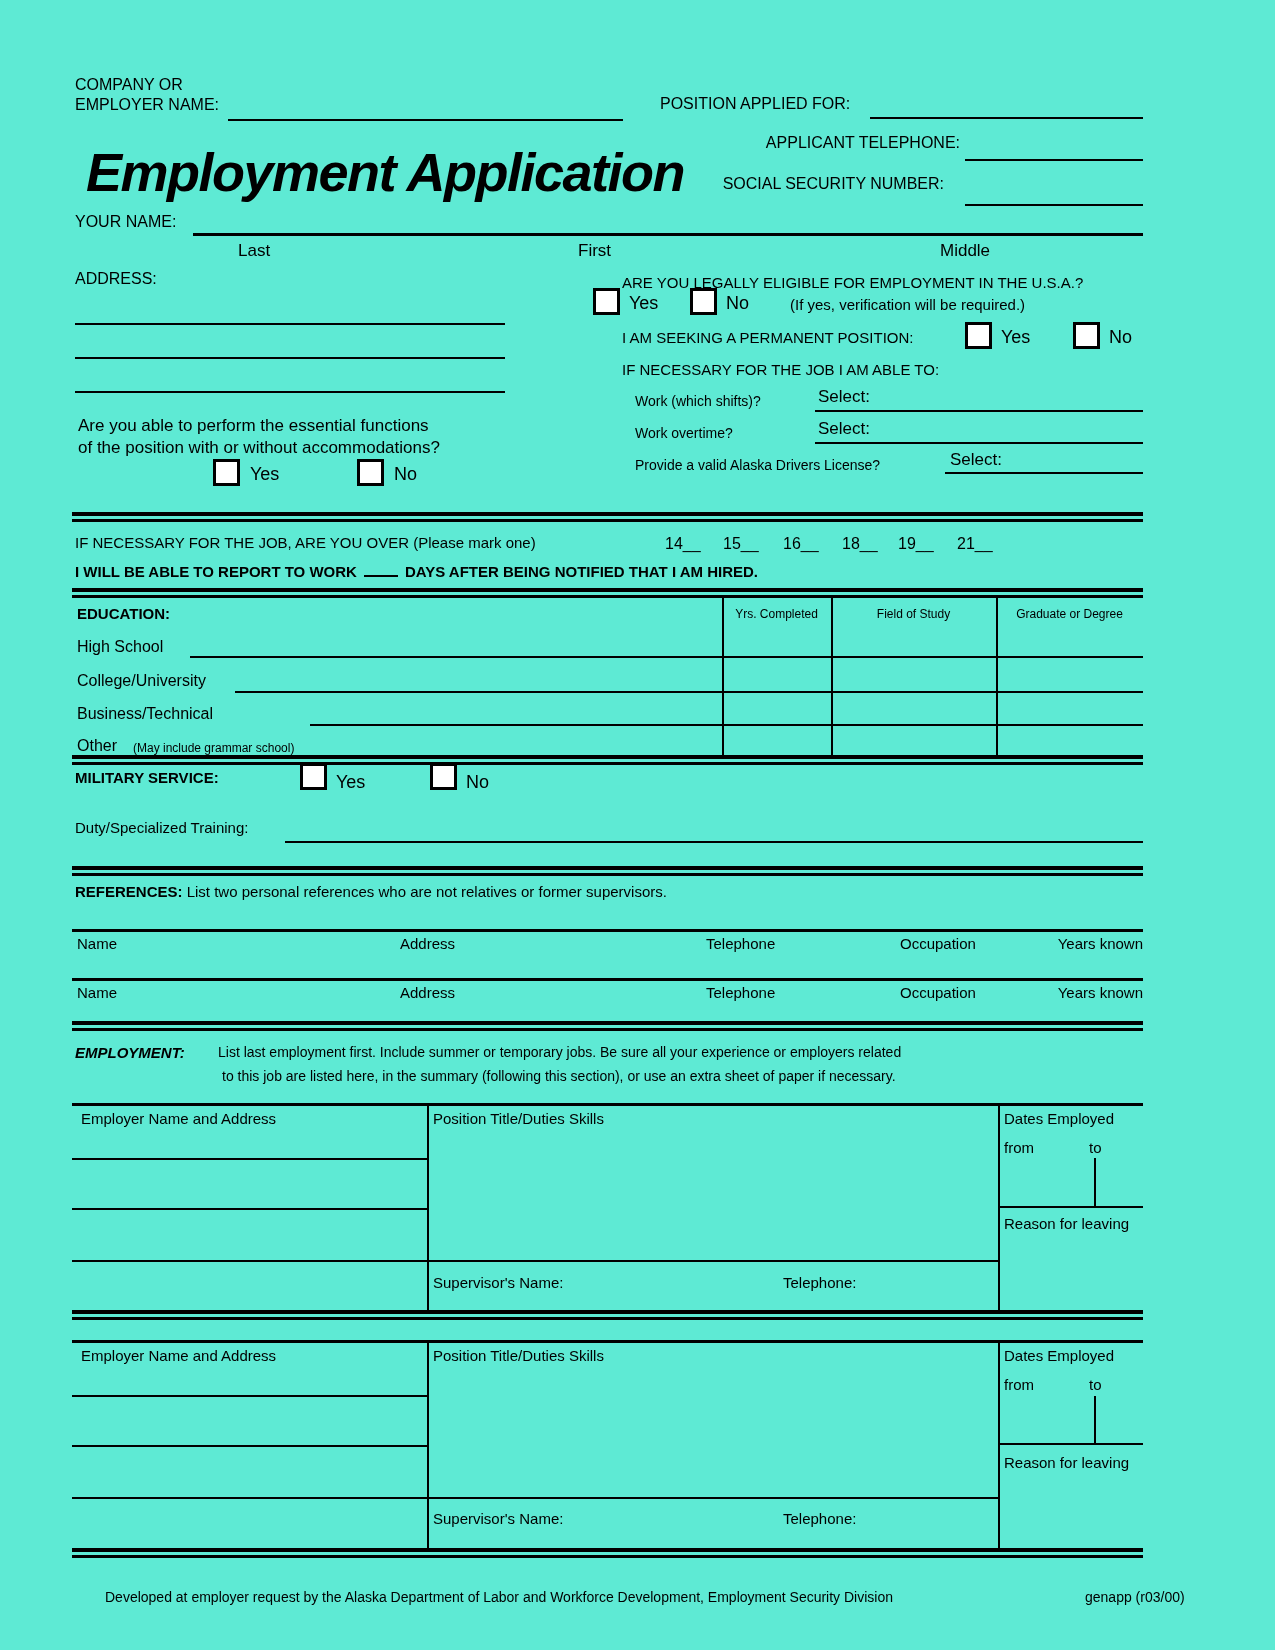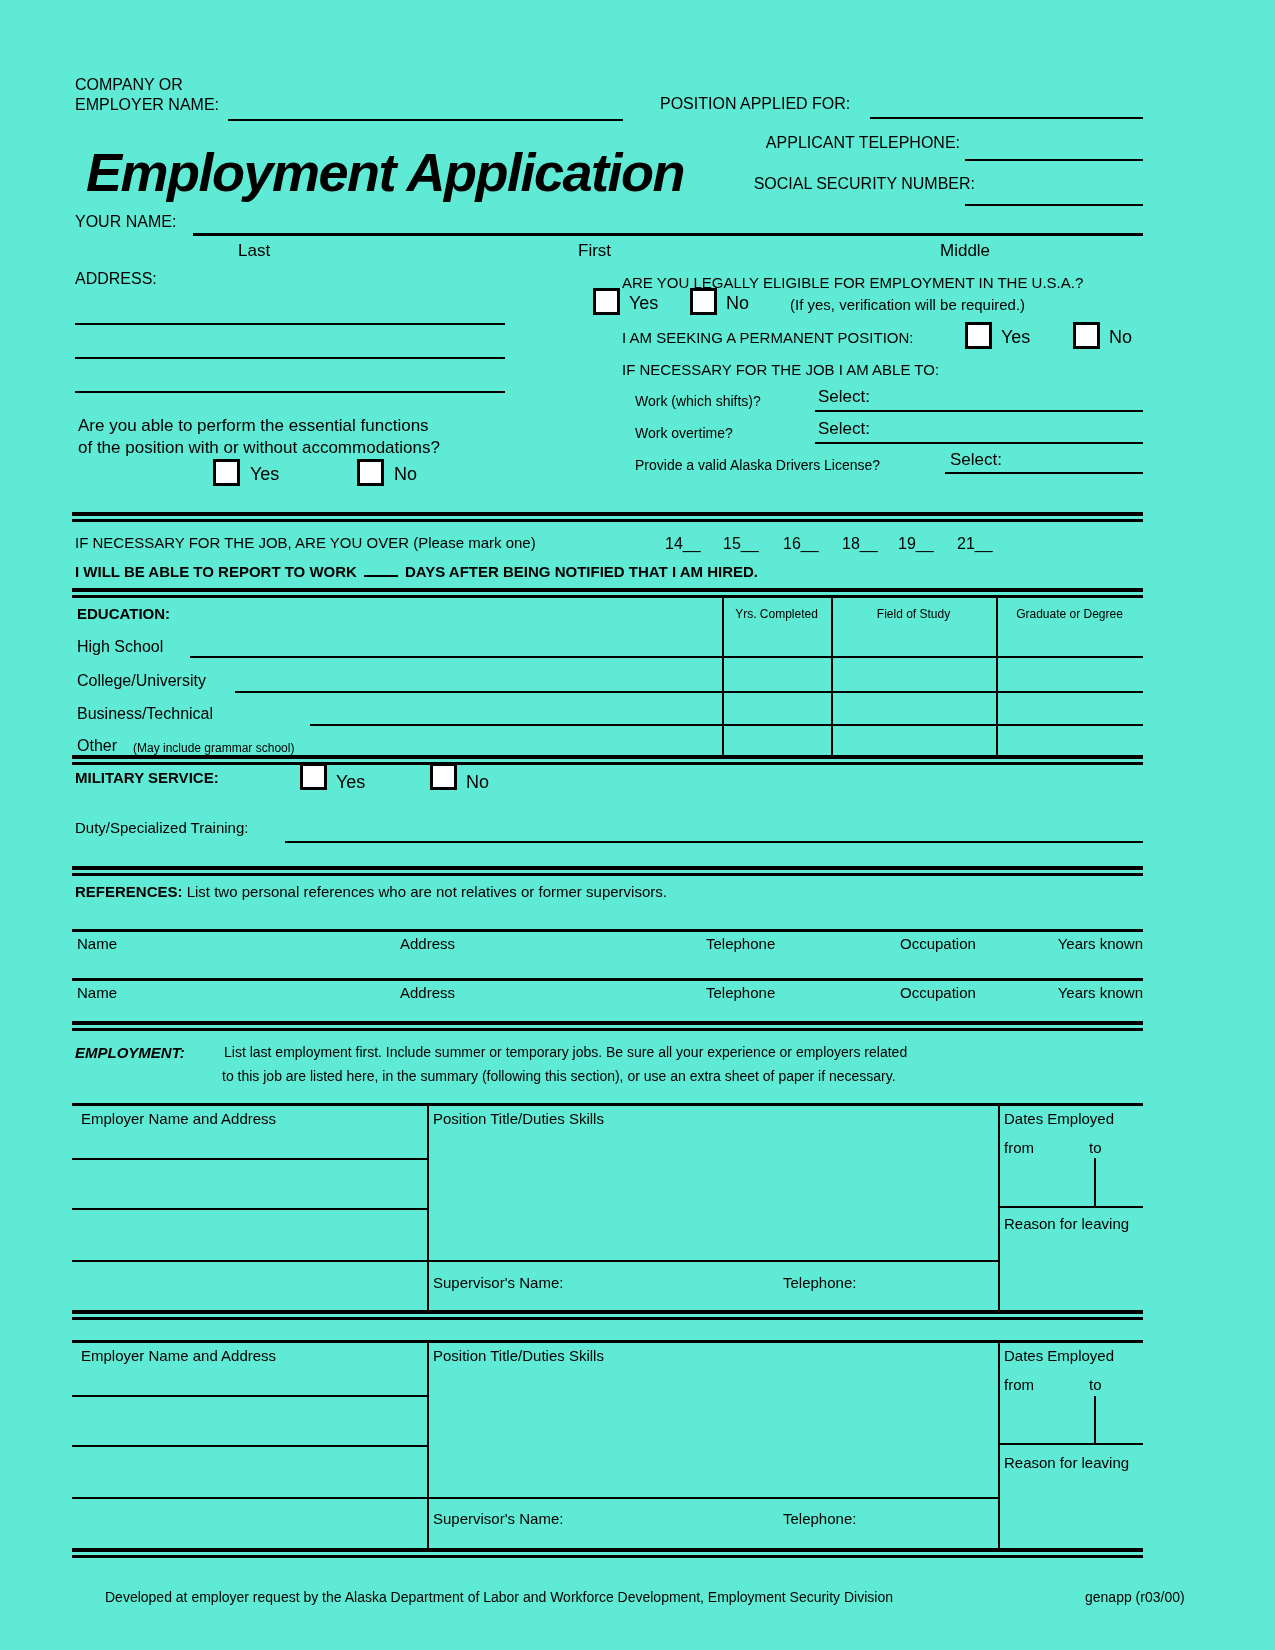--- a/index.html
+++ b/index.html
@@ -31,21 +31,21 @@
   <div class="hl" style="left:228px;top:119px;width:395px;"></div>
 
   <div class="t f16" style="left:660px;top:95px;">POSITION APPLIED FOR:</div>
   <div class="hl" style="left:870px;top:117px;width:273px;"></div>
 
   <div class="t title" style="left:86px;top:142px;">Employment Application</div>
 
   <div class="t f16" style="right:315px;top:134px;">APPLICANT TELEPHONE:</div>
   <div class="hl" style="left:965px;top:159px;width:178px;"></div>
 
-  <div class="t f16" style="right:300px;top:175px;">SOCIAL SECURITY NUMBER:</div>
+  <div class="t f16" style="right:331px;top:175px;">SOCIAL SECURITY NUMBER:</div>
   <div class="hl" style="left:965px;top:204px;width:178px;"></div>
 
   <div class="t f16" style="left:75px;top:213px;">YOUR NAME:</div>
   <div class="hl h3" style="left:193px;top:233px;width:950px;"></div>
   <div class="t f17" style="left:238px;top:241px;">Last</div>
   <div class="t f17" style="left:578px;top:241px;">First</div>
   <div class="t f17" style="left:940px;top:241px;">Middle</div>
 
   <div class="t f16" style="left:75px;top:270px;">ADDRESS:</div>
   <div class="hl" style="left:75px;top:323px;width:430px;"></div>
@@ -145,21 +145,21 @@
   <div class="hl h3" style="left:72px;top:978px;width:1071px;"></div>
   <div class="t f15" style="left:77px;top:985px;">Name</div>
   <div class="t f15" style="left:400px;top:985px;">Address</div>
   <div class="t f15" style="left:706px;top:985px;">Telephone</div>
   <div class="t f15" style="left:900px;top:985px;">Occupation</div>
   <div class="t f15" style="right:132px;top:985px;">Years known</div>
 
   <div class="dr" style="left:72px;top:1021px;width:1071px;"></div>
 
   <div class="t f15 b" style="left:75px;top:1045px;font-style:italic;">EMPLOYMENT:</div>
-  <div class="t f14" style="left:224px;top:1045px;">List last employment first. Include summer or temporary jobs. Be sure all your experience or employers related</div>
+  <div class="t f14" style="left:218px;top:1045px;">List last employment first. Include summer or temporary jobs. Be sure all your experience or employers related</div>
   <div class="t f14" style="left:222px;top:1069px;">to this job are listed here, in the summary (following this section), or use an extra sheet of paper if necessary.</div>
 
   <div class="hl h3" style="left:72px;top:1103px;width:1071px;"></div>
   <div class="vl" style="left:427px;top:1103px;height:208px;"></div>
   <div class="vl" style="left:998px;top:1103px;height:208px;"></div>
   <div class="t f15" style="left:81px;top:1111px;">Employer Name and Address</div>
   <div class="t f15" style="left:433px;top:1111px;">Position Title/Duties Skills</div>
   <div class="t f15" style="left:1004px;top:1111px;">Dates Employed</div>
   <div class="t f15" style="left:1004px;top:1140px;">from</div>
   <div class="t f15" style="left:1089px;top:1140px;">to</div>

